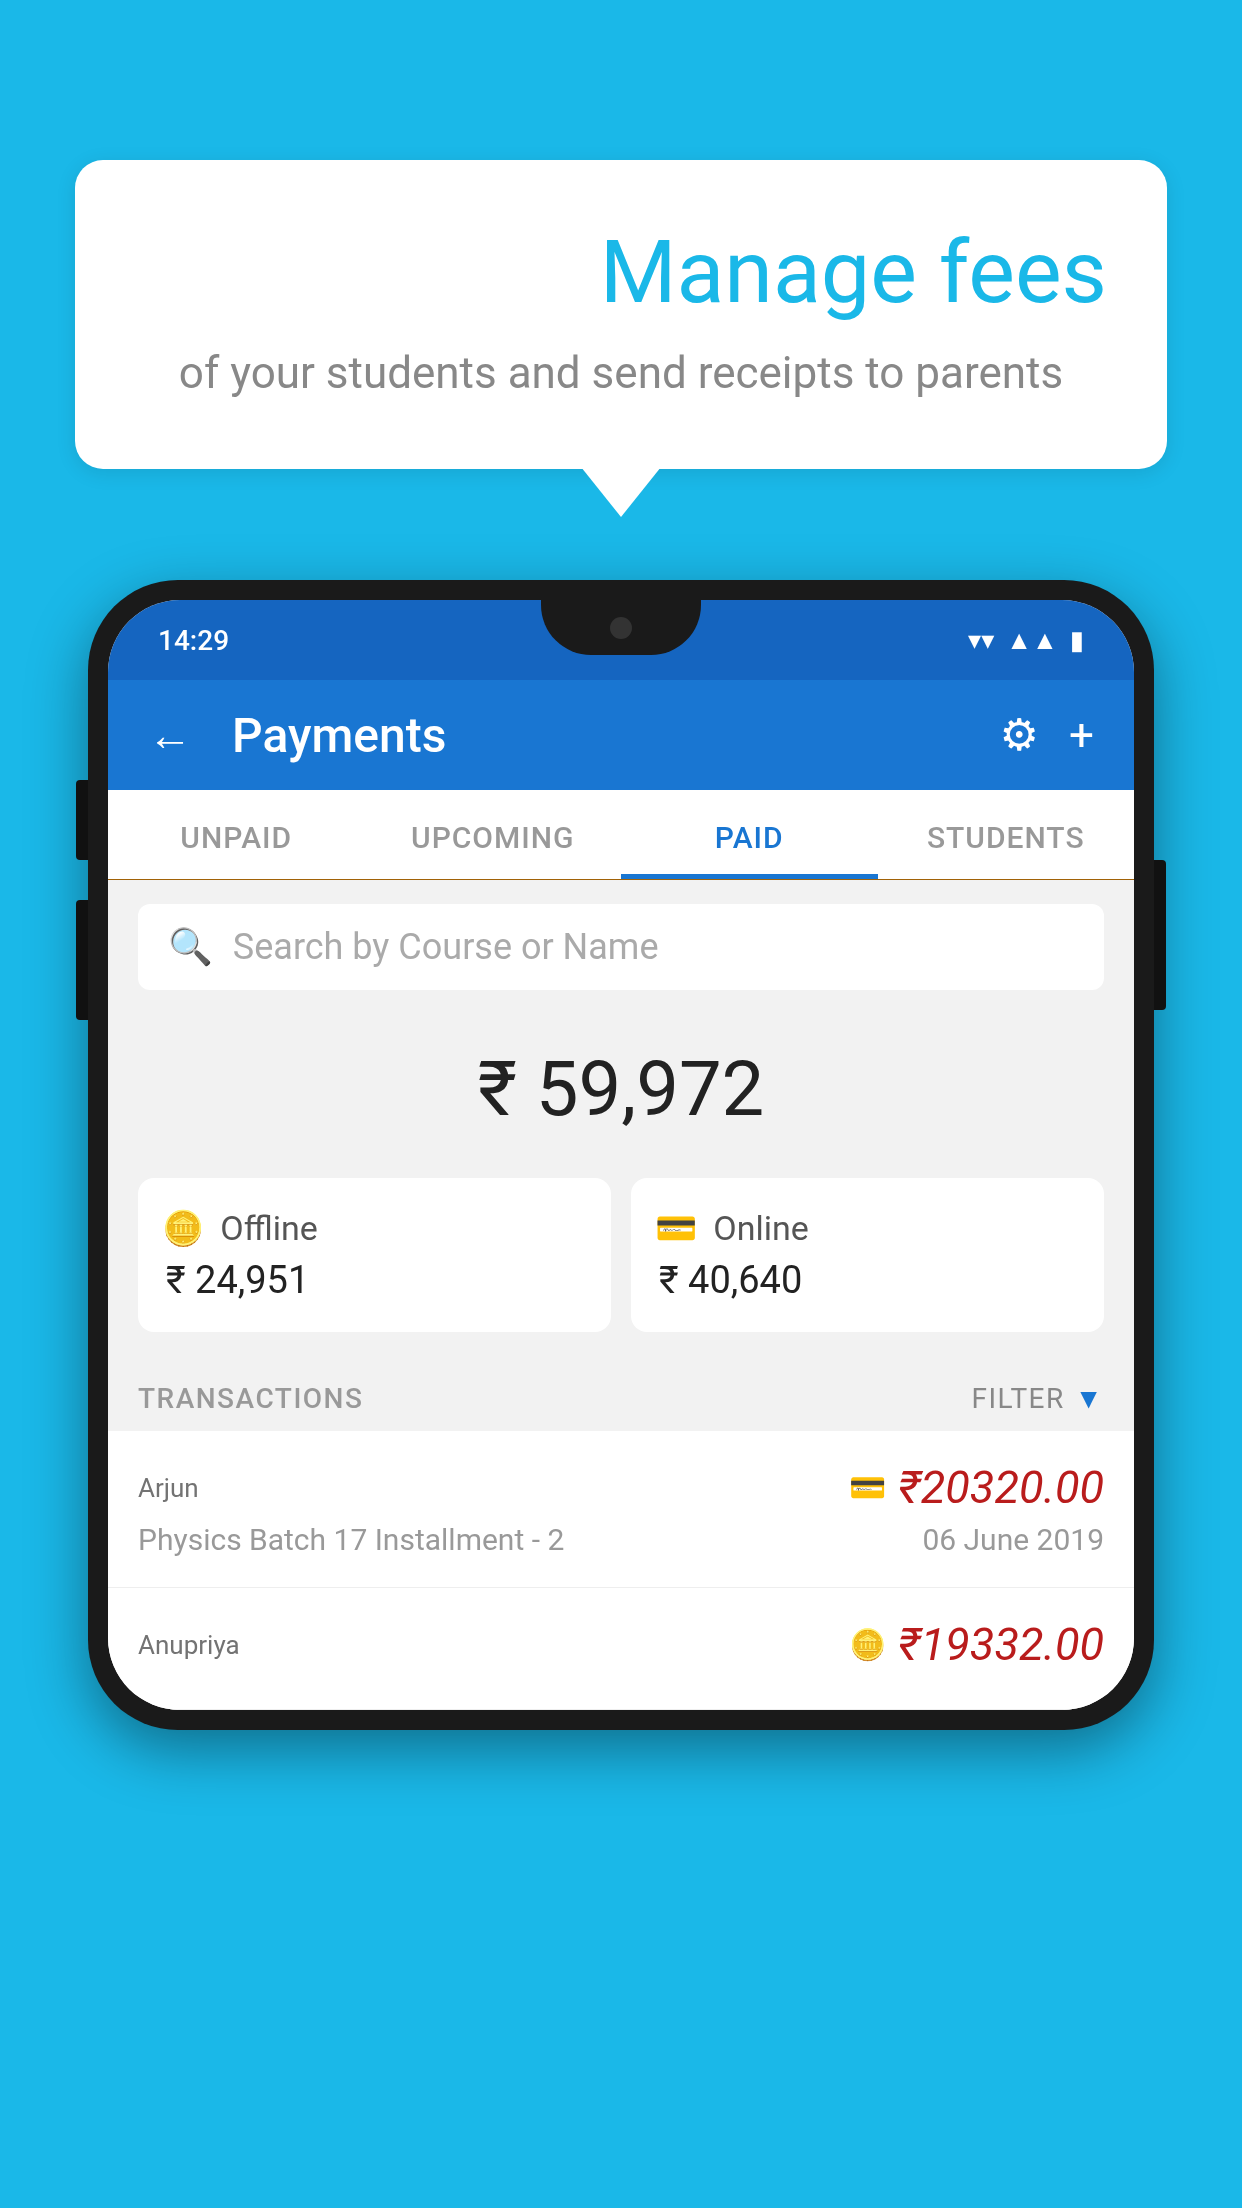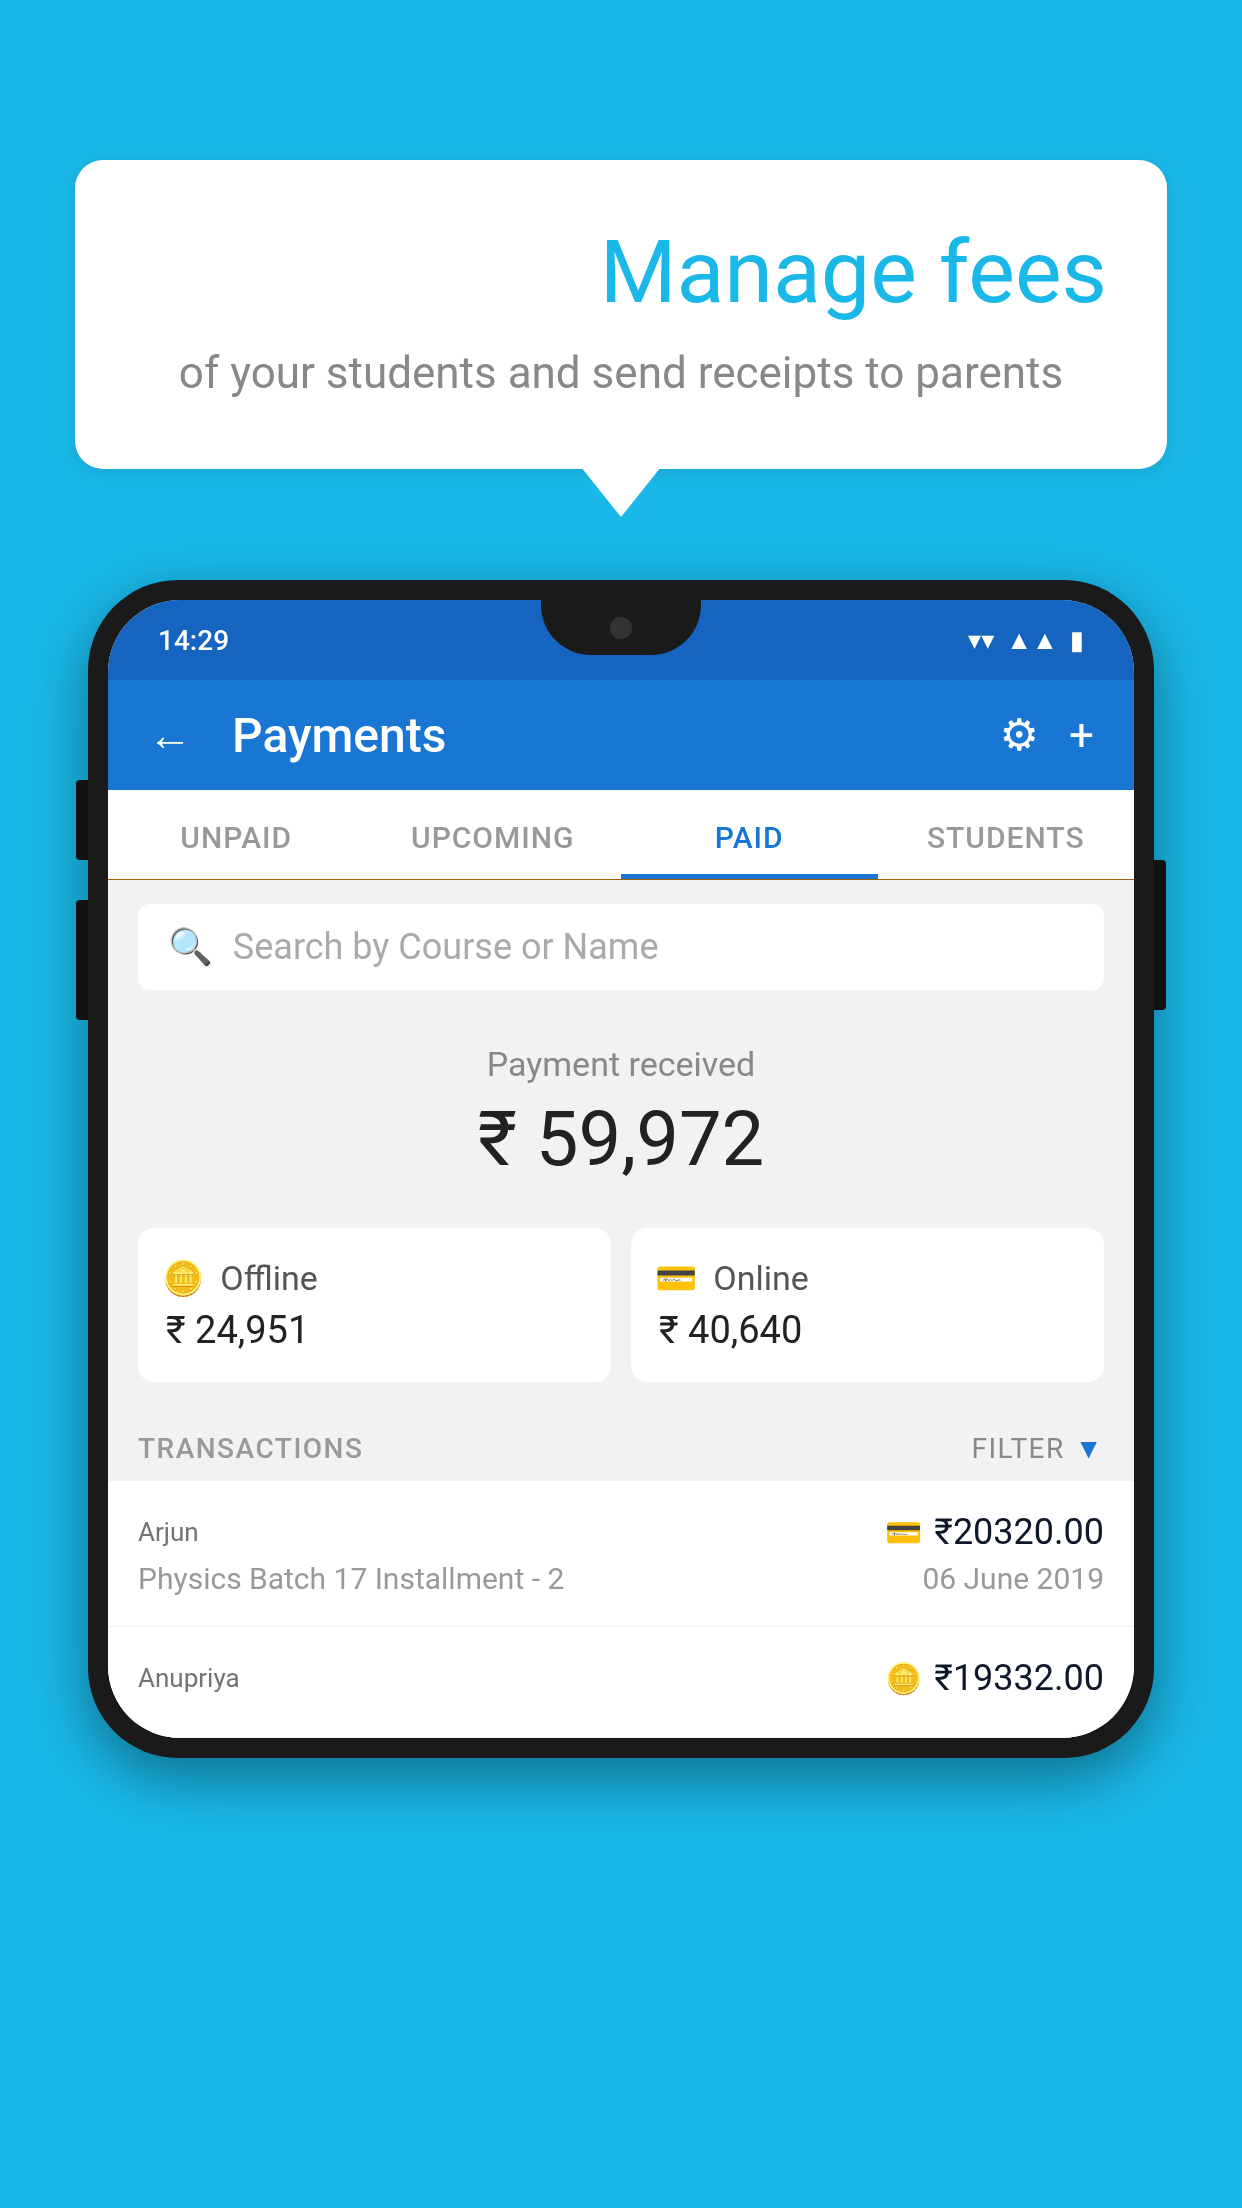--- a/index.html
+++ b/index.html
@@ -298,22 +298,23 @@
     .transaction-amount-wrapper {
       display: flex;
       align-items: center;
       gap: 12px;
     }
     .transaction-type-icon {
       color: #888;
       font-size: 30px;
     }
     .transaction-amount {
-      font-size: 36px;
-      color: #0f172a;
+      font-size: 45px;
+      color: #b91c1c;
+      font-style: italic;
     }
     .transaction-bottom {
       display: flex;
       justify-content: space-between;
     }
     .transaction-desc {
       color: #999;
       font-size: 30px;
     }
     .transaction-date {
@@ -396,21 +397,20 @@
       </div>
 
       <div class="search-section">
         <div class="search-box">
           <span class="search-icon-el">🔍</span>
           <span class="search-placeholder">Search by Course or Name</span>
         </div>
       </div>
 
       <div class="payment-summary">
-        <div class="payment-label">Payment received</div>
         <div class="payment-amount">₹ 59,972</div>
       </div>
 
       <div class="payment-cards">
         <div class="payment-card">
           <div class="payment-card-header">
             <span class="card-icon">🪙</span>
             <span class="card-label">Offline</span>
           </div>
           <div class="card-amount">₹ 24,951</div>

